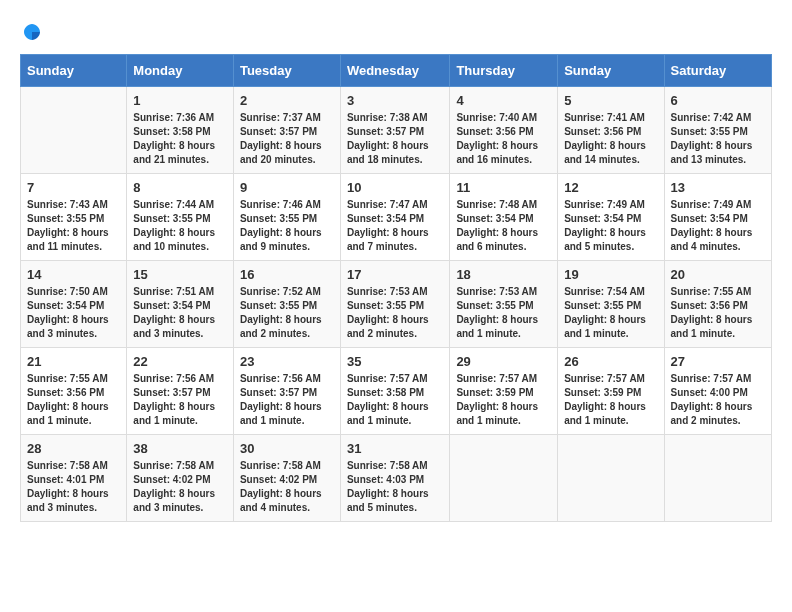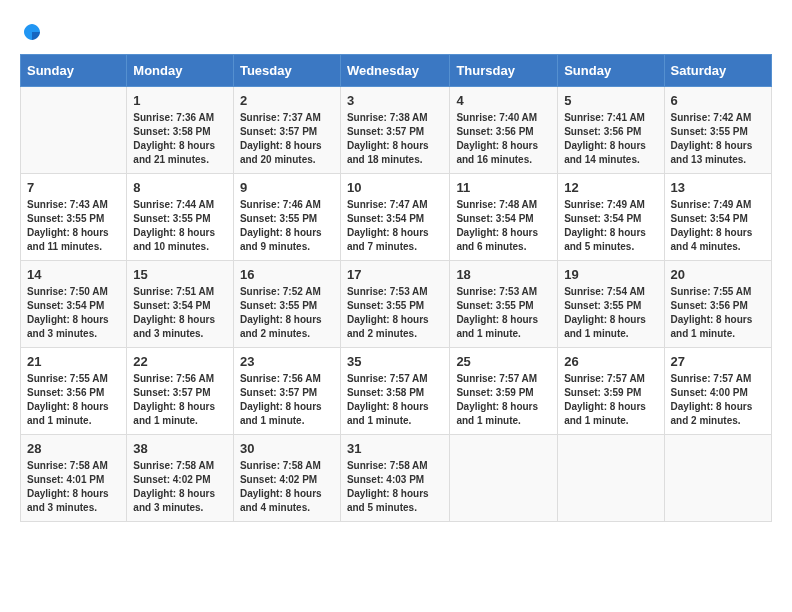--- a/index.html
+++ b/index.html
@@ -225,21 +225,21 @@
         </td>
         <td>
           <span class="day-number">23</span>
           <div class="day-info">Sunrise: 7:56 AM<br>Sunset: 3:57 PM<br>Daylight: 8 hours<br>and 1 minute.</div>
         </td>
         <td>
           <span class="day-number">35</span>
           <div class="day-info">Sunrise: 7:57 AM<br>Sunset: 3:58 PM<br>Daylight: 8 hours<br>and 1 minute.</div>
         </td>
         <td>
-          <span class="day-number">25</span>
+          <span class="day-number">29</span>
           <div class="day-info">Sunrise: 7:57 AM<br>Sunset: 3:59 PM<br>Daylight: 8 hours<br>and 1 minute.</div>
         </td>
         <td>
           <span class="day-number">26</span>
           <div class="day-info">Sunrise: 7:57 AM<br>Sunset: 3:59 PM<br>Daylight: 8 hours<br>and 1 minute.</div>
         </td>
         <td>
           <span class="day-number">27</span>
           <div class="day-info">Sunrise: 7:57 AM<br>Sunset: 4:00 PM<br>Daylight: 8 hours<br>and 2 minutes.</div>
         </td>

